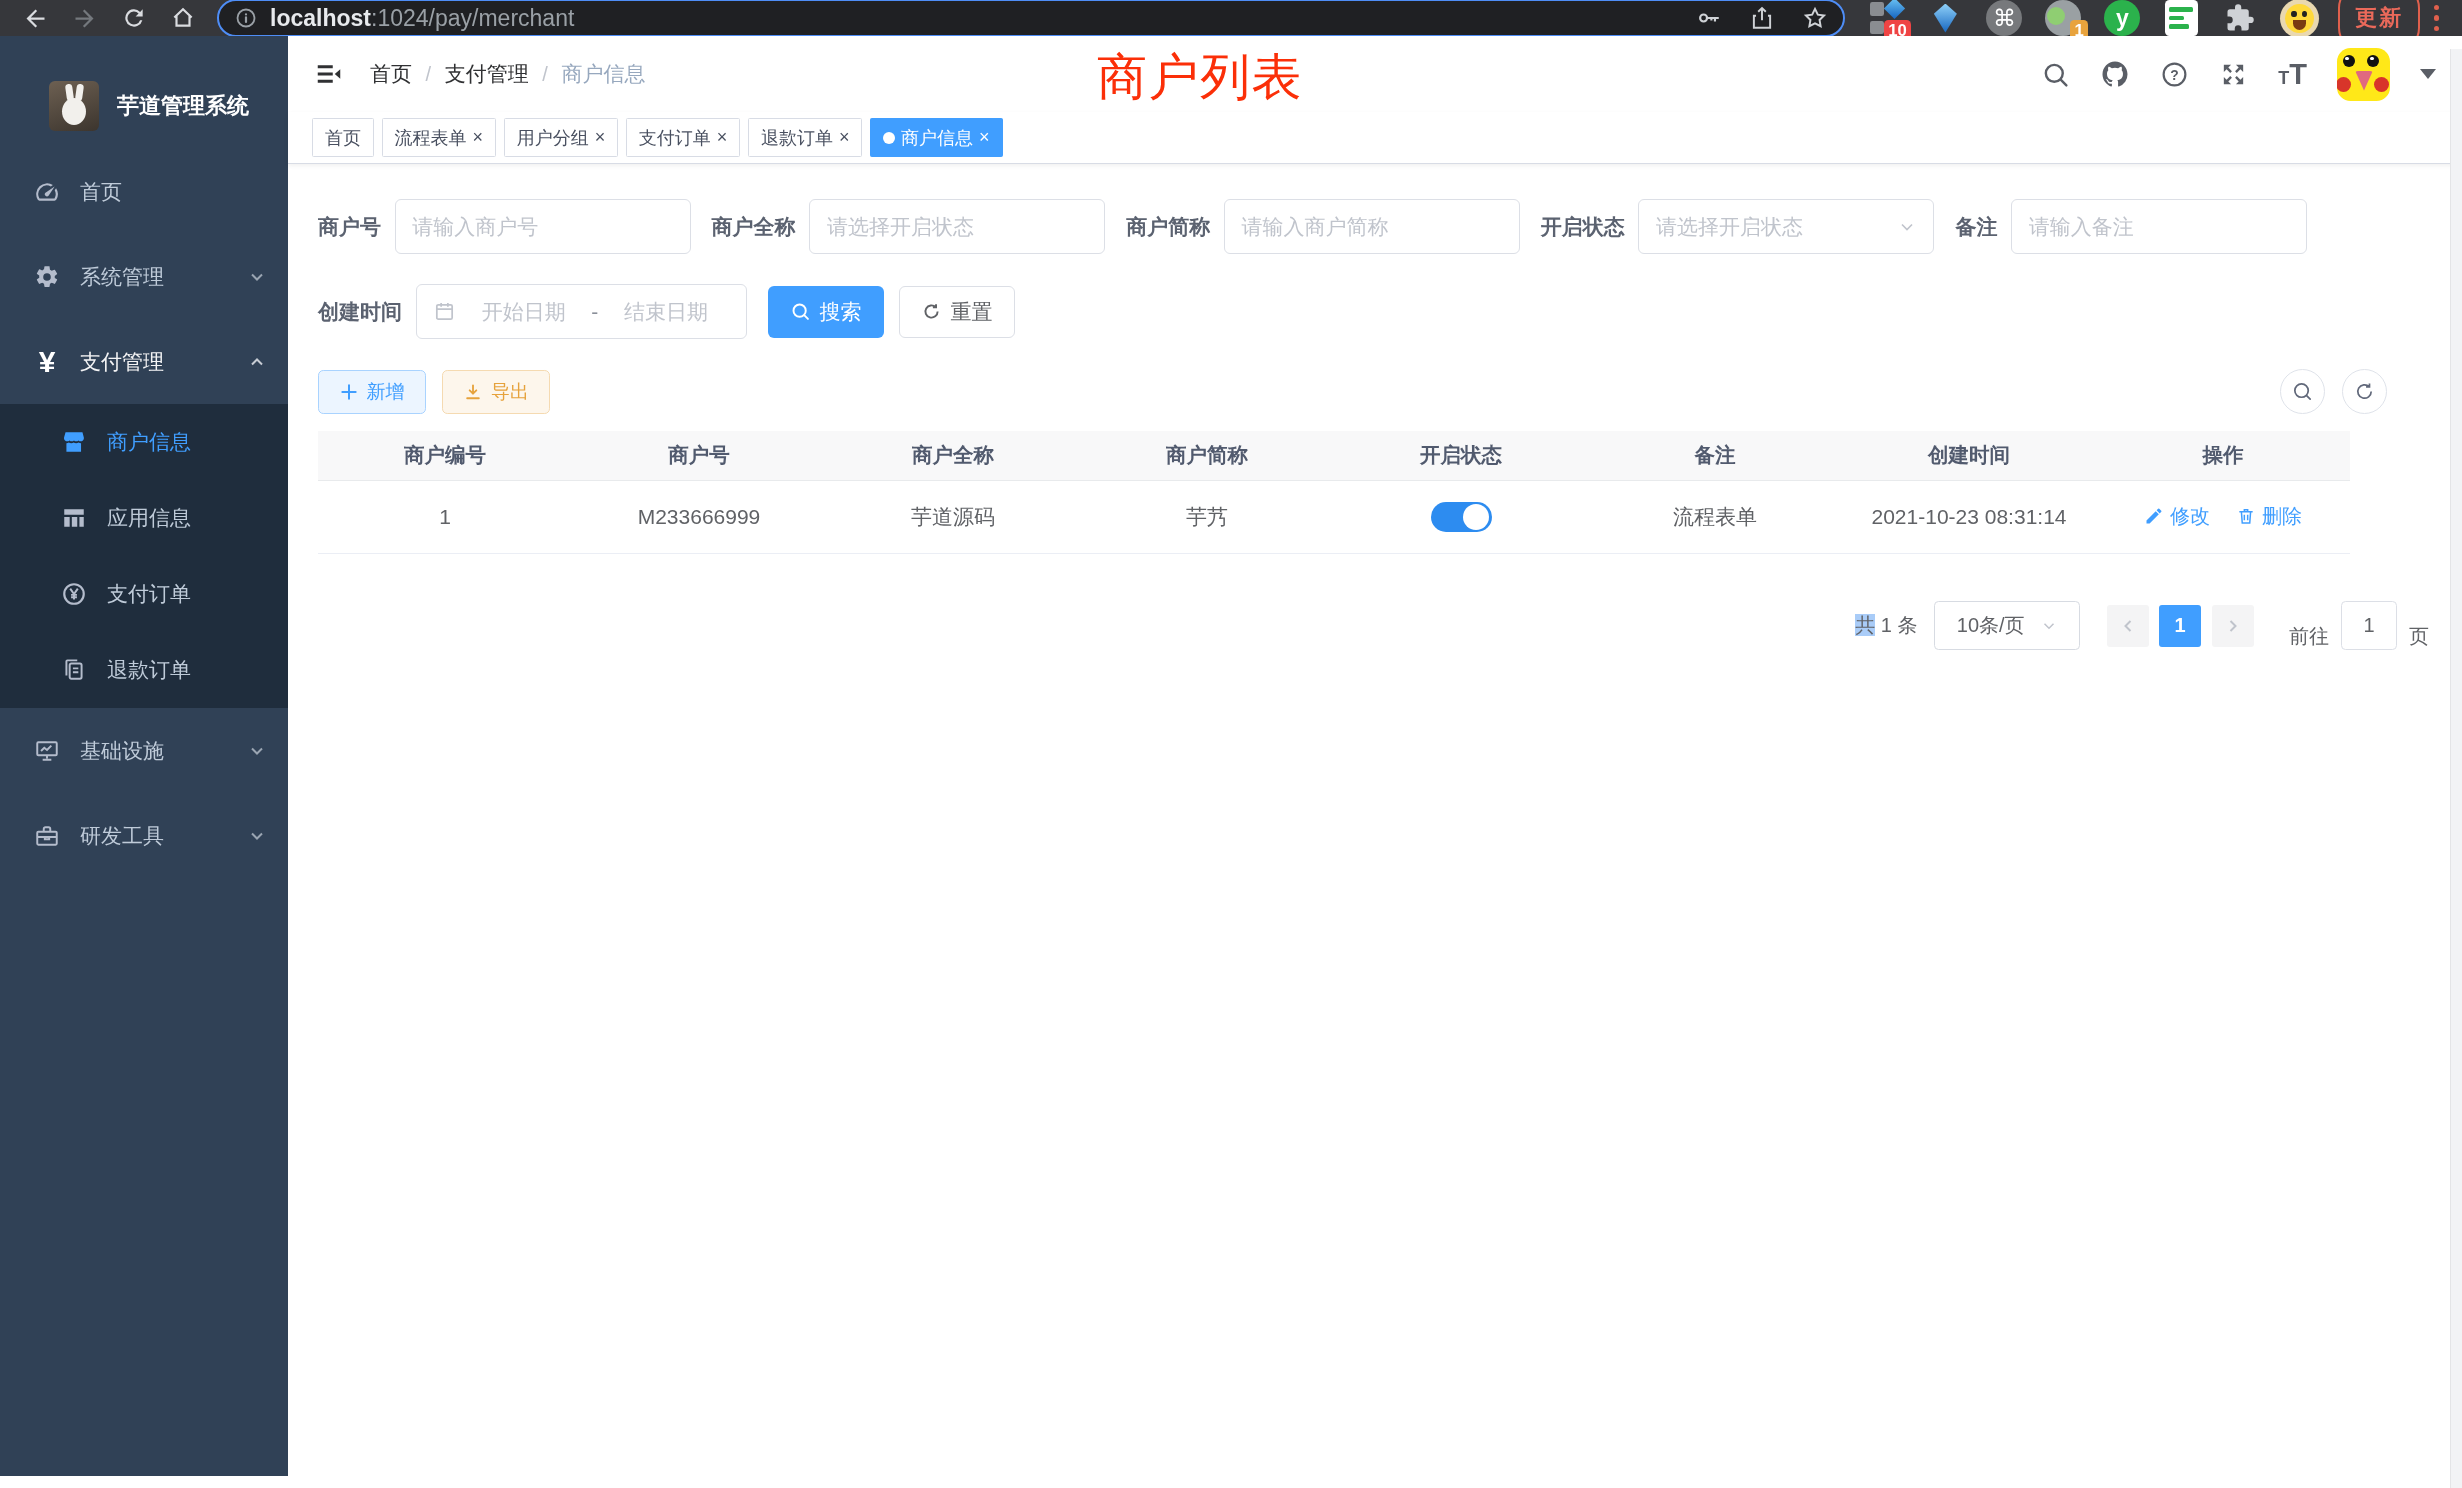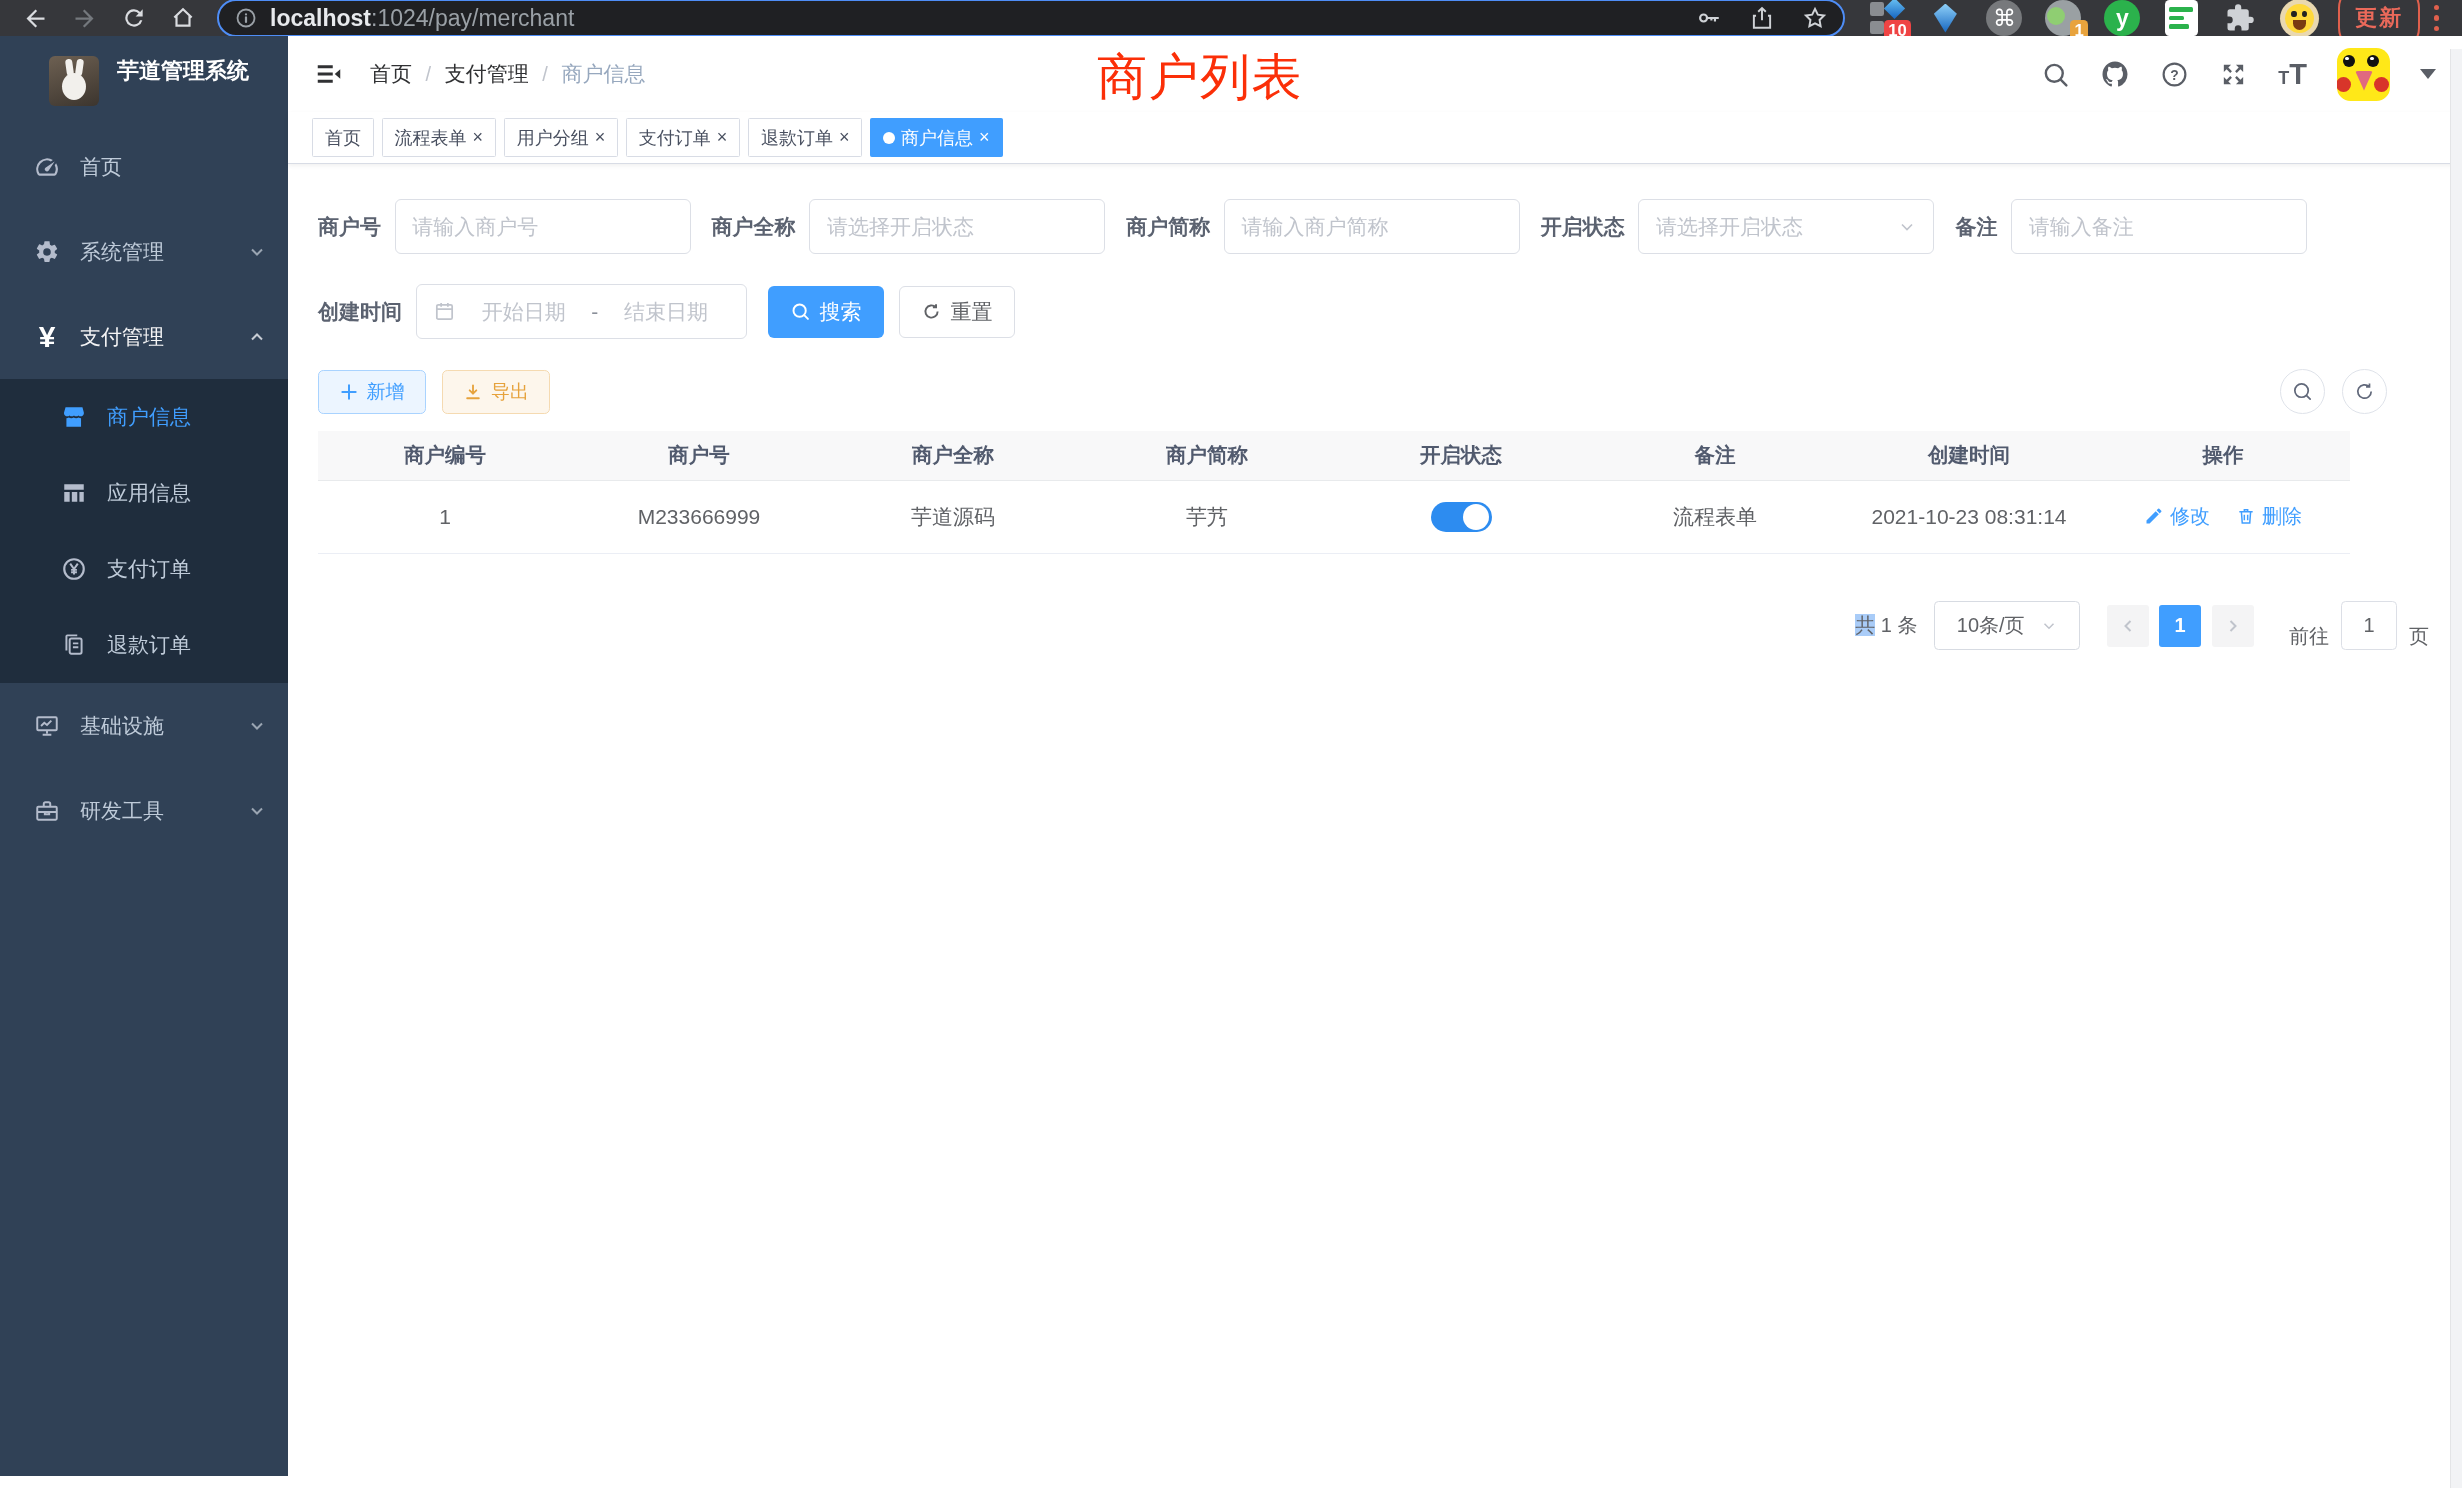--- a/index.html
+++ b/index.html
@@ -36,21 +36,21 @@
 .emoji-face .m { position:absolute; left:13px; top:21px; width:13.6px; height:10px; border-radius:0 0 13.6px 13.6px; background:#7a3b12; }
 .update-pill { border:2.3px solid #e0604d; color:#ea695a; font-size:22px; font-weight:700; padding:17px 15px; border-radius:24px; letter-spacing:2.3px; margin-left:18px; white-space:nowrap; }
 .kebab { display:flex; flex-direction:column; gap:5.3px; margin:0 7.6px 0 13.6px; }
 .kebab i { width:5.3px; height:5.3px; border-radius:50%; background:#e0604d; }
 
 
 .window { display:flex; height:1440px; position:relative; }
 
 
 .sidebar { width:288px; background:#304156; flex:none; }
-.logo-row { display:flex; padding:20px 7.6px 18px 49px; }
+.logo-row { display:flex; align-items:center; padding:20px 7.6px 18px 49px;margin-top:25px; }
 .logo-img { width:50px; height:50px; border-radius:6px; background:linear-gradient(160deg,#6d6052,#3c352e); position:relative; overflow:hidden; flex:none; }
 .logo-img .head { position:absolute; left:13px; top:16.7px; width:24px; height:27px; border-radius:50%; background:#f2f0ec; }
 .logo-img .ear1,.logo-img .ear2 { position:absolute; width:6.8px; height:16.7px; border-radius:4.5px; background:#f2f0ec; top:3px; }
 .logo-img .ear1 { left:16.7px; transform:rotate(-8deg); }
 .logo-img .ear2 { left:27px; transform:rotate(8deg); }
 .app-title { margin-left:18px; color:#fff; font-size:22px; font-weight:700; white-space:nowrap; }
 .menu-item { height:85px; display:flex; align-items:center; padding:0 21px 0 32px; color:#bfcbd9; font-size:21px; cursor:pointer; }
 .menu-item .mi-icon { width:30px; margin-right:18px; color:#b4bccc; }
 .menu-item .mi-label { flex:1; white-space:nowrap; }
 .menu-item.parent-active { color:#f4f4f5; }

